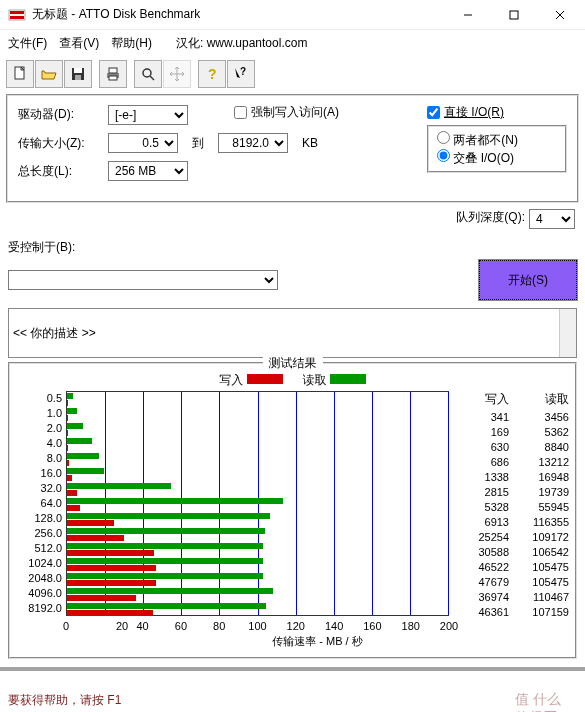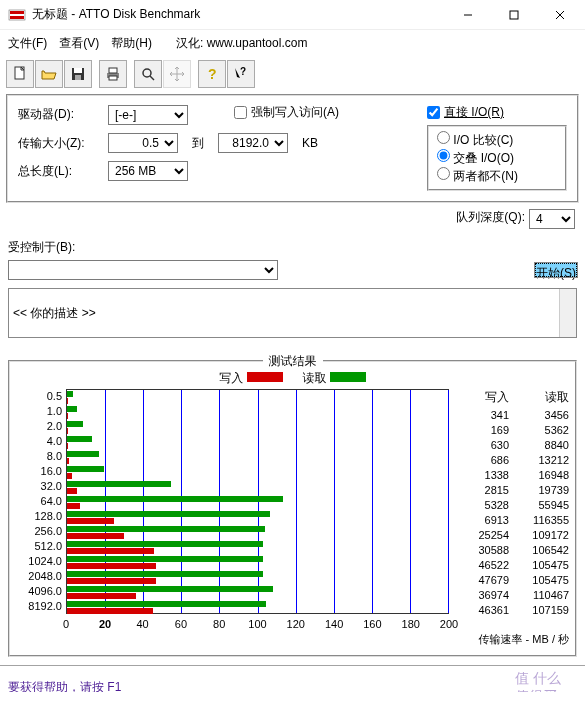--- a/index.html
+++ b/index.html
@@ -18,47 +18,47 @@
 .row{display:flex;align-items:center;margin-bottom:8px;gap:14px}
 .lbl{font-size:12px}
 select,input[type=text]{font-size:12px;height:20px;border:1px solid #7a7a7a;background:#fff;padding:0 2px}
 .rightcol{position:absolute;right:10px;top:8px;width:140px}
 .chk{display:flex;align-items:center;gap:4px;font-size:12px;margin-bottom:4px}
 .rgroup{border:2px groove #ddd;padding:4px 8px;margin-top:2px}
 .rgroup label{display:block;font-size:12px;line-height:18px}
 .qrow{display:flex;align-items:flex-start;gap:4px;justify-content:flex-end;margin:6px 10px 0 0;font-size:12px}
 .ctrlpanel{margin:10px 8px 0 8px}
 .ctrlrow{display:flex;align-items:center;gap:8px}
-.startbtn{margin-left:auto;padding:1px 0;height:14px;border:1px dotted #000;outline:1px solid #888;background:#7dd3fc;font-size:12px}
+.startbtn{margin-left:auto;padding:1px 28px;height:40px;border:1px dotted #000;outline:1px solid #888;background:#8b5cf6;font-size:12px}
 .descbox{margin:8px 8px 0 8px;border:1px solid #888;height:50px;background:#fff;padding:16px 4px;font-size:12px;position:relative}
 .vscroll{position:absolute;right:0;top:0;width:17px;height:100%;background:#f0f0f0;border-left:1px solid #ccc}
-.results{margin:22px 8px 8px 8px;border:2px groove #ddd;padding:2px 6px 8px 6px;position:relative}
+.results{margin:4px 8px 8px 8px;border:2px groove #ddd;padding:2px 6px 8px 6px;position:relative}
 .results .caption{position:absolute;top:-9px;left:50%;transform:translateX(-50%);background:#fff;padding:0 6px;font-size:12px}
 .legend{display:flex;justify-content:center;gap:20px;margin:6px 0 2px 0;font-size:12px}
 .lsw{display:inline-block;width:36px;height:10px}
 .lsw.red{background:#d40000}
 .lsw.green{background:#009800}
 .chartwrap{display:flex}
 .ylabels{width:50px;text-align:right;font-size:11px;line-height:15px;padding-top:0}
 .ylabels div{height:15px;padding-right:4px}
 .chartarea{flex:1;position:relative;border:1px solid #333;height:225px;background:#fff}
 .grid{position:absolute;top:0;bottom:0;border-left:1px solid #00f}
 .barrow{height:15px;position:relative}
 .bar{position:absolute;height:6px;left:0}
 .bar.green{background:#009800;top:1px}
 .bar.red{background:#d40000;top:8px}
 .xaxis{display:flex;margin-left:50px;font-size:11px;height:14px;position:relative}
 .xaxis span{position:absolute;transform:translateX(-50%)}
-.axislabel{text-align:right;font-size:11px;margin-left:50px}
+.axislabel{text-align:center;font-size:11px;margin-left:50px}
 .datacols{width:120px;font-size:11px}
 .dhdr{display:flex;font-size:12px;margin-bottom:2px}
 .dhdr div{width:60px;text-align:right}
 .drow{display:flex;height:15px;line-height:15px}
 .drow div{width:60px;text-align:right}
-.statusbar{border-top:1px solid #a3a3a3;padding:13px 8px;font-size:12px;color:#4c1d95;position:relative;height:24px}
+.statusbar{border-top:4px solid #a3a3a3;padding:21px 8px;font-size:12px;color:#7f1d1d;position:relative;height:24px}
 .watermark{position:absolute;right:12px;bottom:2px;width:58px;height:20px;opacity:.4;font-size:14px}
 </style>
 </head>
 <body>
 
 <div class="titlebar">
   <span class="icon">
     <svg viewBox="0 0 18 18">
         <rect x="2" y="5" width="14" height="3" fill="#c00"></rect>
         <rect x="2" y="10" width="14" height="3" fill="#c00"></rect>
@@ -166,23 +166,22 @@
     <span class="lbl" style="width:76px">总长度(L):</span>
     <select style="width:80px"><option>256 MB</option></select>
   </div>
 
   <div class="rightcol">
     <label class="chk">
         <input type="checkbox" checked="" style="">
         <span style="text-decoration:underline">直接 I/O(R)</span>
       </label>
     <div class="rgroup">
-      <label><input type="radio" name="m" style=""> <span>I/O 比较(C)</span></label>
+      <label><input type="radio" name="m" style=""> <span>两者都不(N)</span></label>
       <label><input type="radio" name="m" checked="" style=""> <span>交叠 I/O(O)</span></label>
-      <label><input type="radio" name="m" style=""> <span>两者都不(N)</span></label>
     </div>
   </div>
 </div>
 
 <div class="qrow">
   <span>队列深度(Q):</span>
   <select style="width:46px"><option>4</option></select>
 </div>
 
 <div class="ctrlpanel">
@@ -354,21 +353,21 @@
           </div>
           <div class="drow">
             <div>46361</div>
             <div>107159</div>
           </div>
         </div>
     </div>
   </div>
   <div class="xaxis" id="xaxis">
       <span style="left: 0px;">0</span>
-      <span style="left: 39px; font-weight: bold;">20</span>
+      <span style="left: 56px;">20</span>
       <span style="left: 76.6px;">40</span>
       <span style="left: 114.9px;">60</span>
       <span style="left: 153.2px;">80</span>
       <span style="left: 191.5px;">100</span>
       <span style="left: 229.8px;">120</span>
       <span style="left: 268.1px;">140</span>
       <span style="left: 306.4px;">160</span>
       <span style="left: 344.7px;">180</span>
       <span style="left: 383px;">200</span>
     </div>

